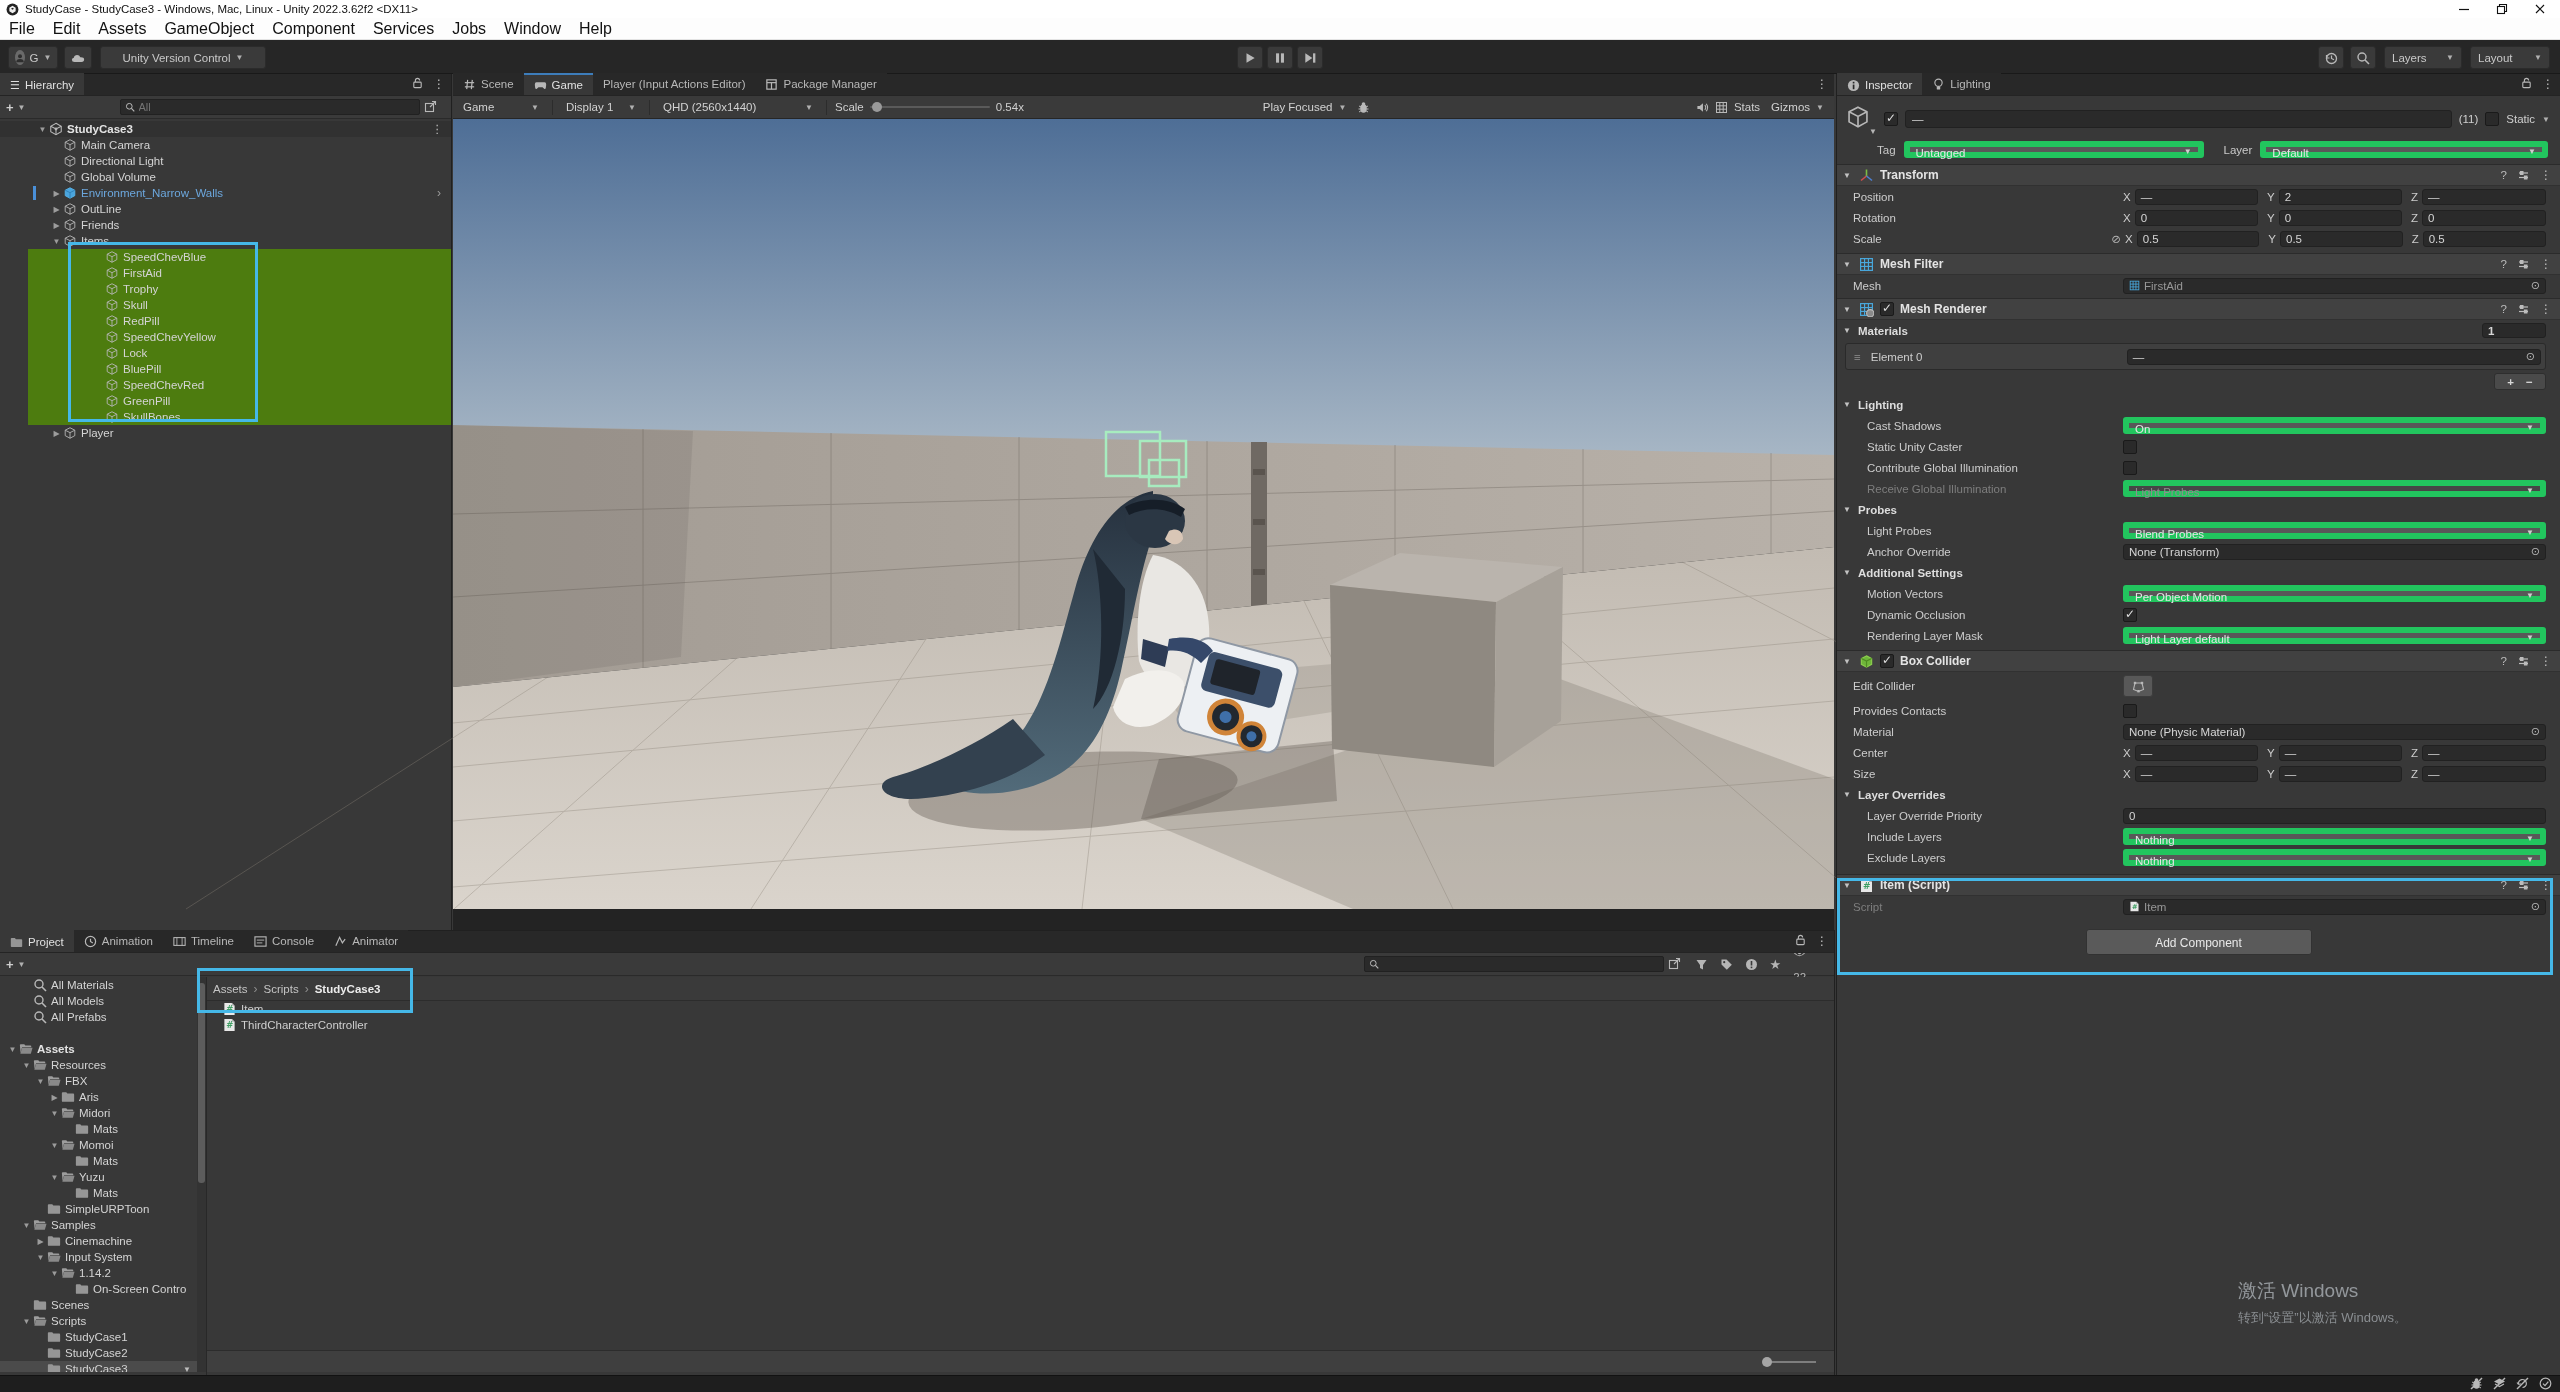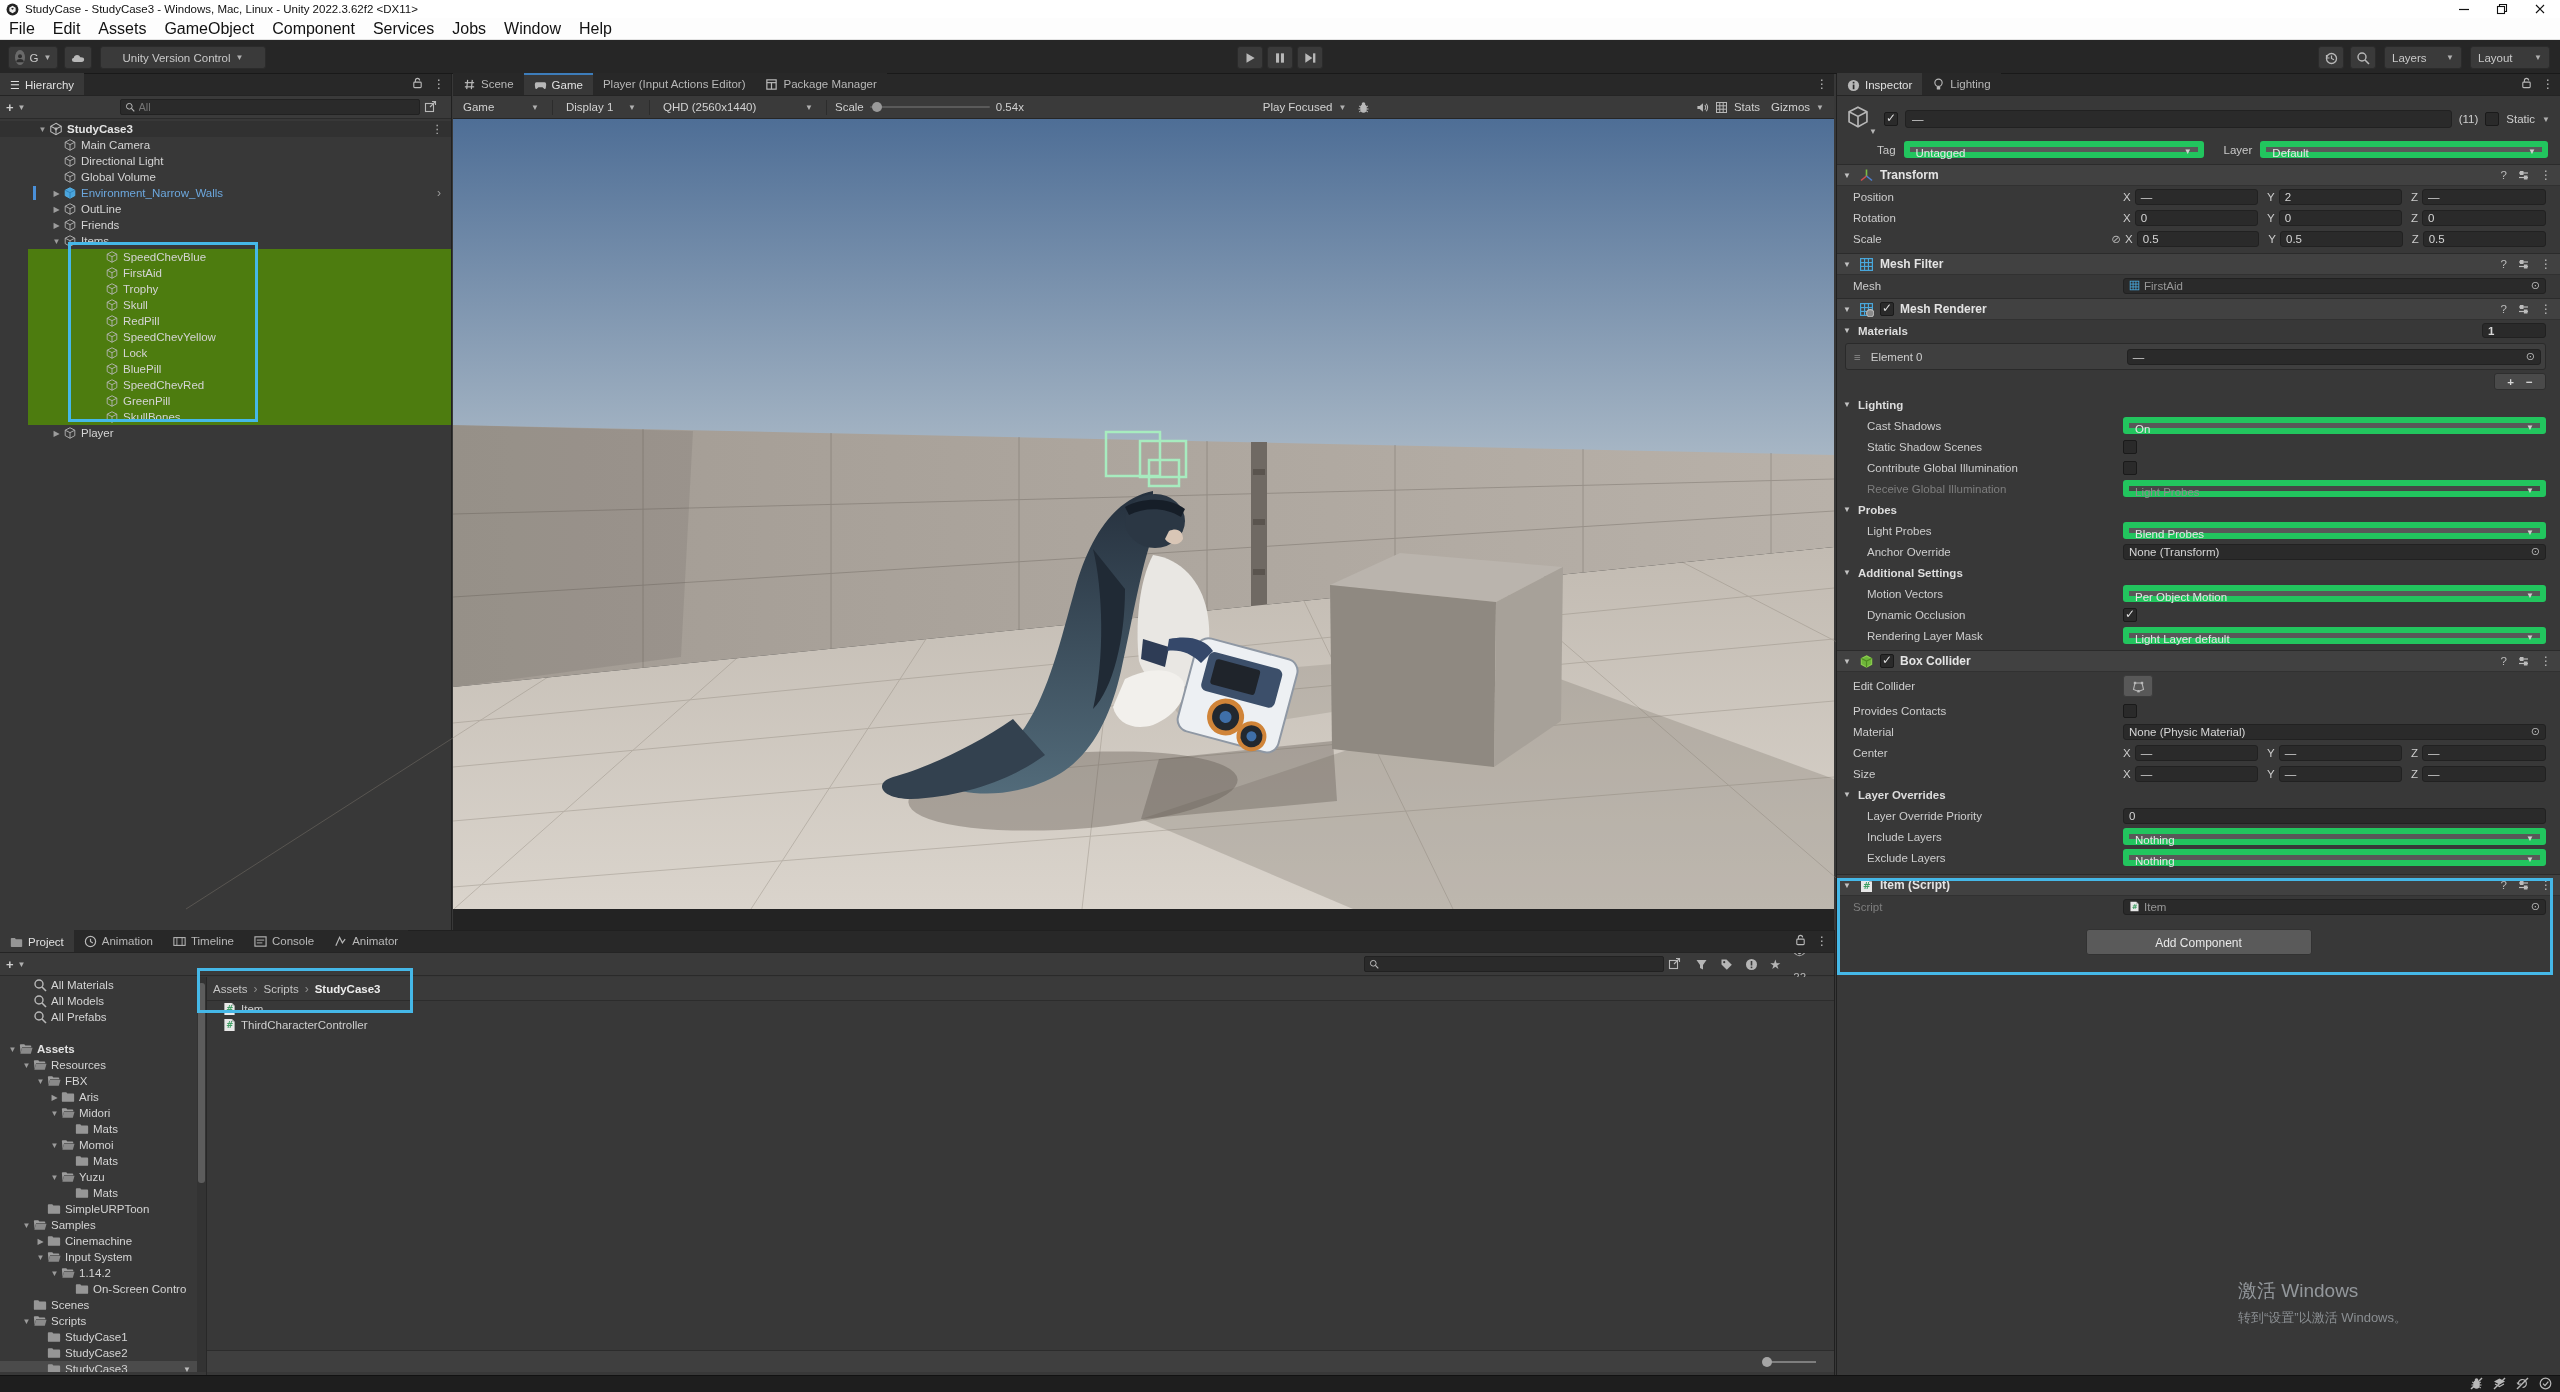--- a/index.html
+++ b/index.html
@@ -1082,21 +1082,21 @@
     <div class="irow sub">
         <span class="lab" style="padding-left:30px;">Cast Shadows</span>
       <div class="val">
           <div class="drop" style="flex:1">
             <span>On</span>
             <span class="caret">▼</span>
           </div>
         </div>
       </div>
     <div class="irow sub">
-        <span class="lab" style="padding-left:30px;">Static Shadow Scenes</span>
+        <span class="lab" style="padding-left:30px;">Static Unity Caster</span>
       <div class="val">
           <span class="cb"></span>
         </div>
       </div>
     <div class="irow sub">
         <span class="lab" style="padding-left:30px;">Contribute Global Illumination</span>
       <div class="val">
           <span class="cb"></span>
         </div>
       </div>

